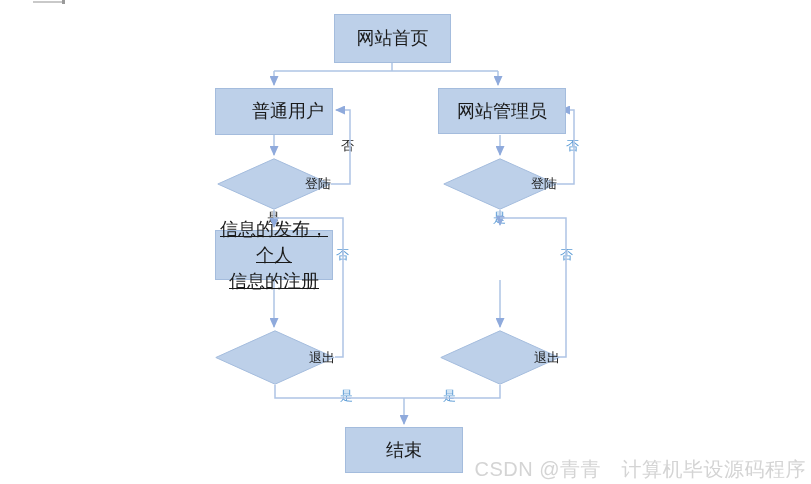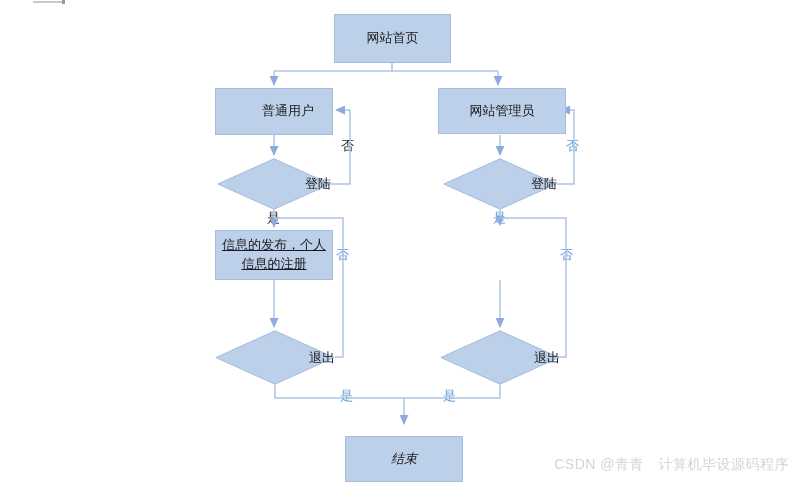--- a/index.html
+++ b/index.html
@@ -4,21 +4,21 @@
 <style>
   html,body{margin:0;padding:0;background:#fff;}
   body{font-family:"Liberation Sans","DejaVu Sans",sans-serif;}
   #stage{position:relative;width:811px;height:484px;background:#ffffff;overflow:hidden;}
 
   
   .rect-node{
     position:absolute;z-index:3;
     background:#bdd0e9;border:1px solid #a4bcdd;
     display:flex;align-items:center;justify-content:center;text-align:center;
-    font-size:13px;color:#1a1a1a;line-height:1.45;white-space:pre-line;
+    font-size:18px;color:#1a1a1a;line-height:1.45;white-space:pre-line;
     box-sizing:border-box;
   }
   
   .diamond-node{
     position:absolute;z-index:3;
     display:flex;align-items:center;justify-content:flex-end;text-align:center;
     font-size:13px;color:#1a1a1a;
   }
   .diamond-node svg{position:absolute;inset:0;width:100%;height:100%;}
   .diamond-node .lbl{position:relative;z-index:1;}
@@ -26,22 +26,22 @@
   
   #connectors{position:absolute;left:0;top:0;z-index:2;pointer-events:none;}
 
   
   .edge-label{position:absolute;z-index:1;font-size:13px;line-height:1;}
   .edge-label.dark{color:#1a1a1a;}
   .edge-label.blue{color:#5b9bd5;}
 
   
   .watermark{
-    position:absolute;right:22px;top:456px;z-index:1;
-    font-size:14px;color:#d4d4d4;letter-spacing:0.5px;
+    position:absolute;right:5px;top:456px;z-index:1;
+    font-size:20px;color:#d4d4d4;letter-spacing:0.5px;
   }
 
   
   .artifact-bar{position:absolute;left:33px;top:1px;width:29px;height:2px;background:#c9c9c9;z-index:1;}
   .artifact-tick{position:absolute;left:62px;top:0px;width:3px;height:4px;background:#9a9a9a;z-index:1;}
 </style>
 </head>
 <body>
 
 <div id="stage">
@@ -90,21 +90,21 @@
   <div class="rect-node" style="left:438px;top:88px;width:128px;height:46px;">
     <span>网站管理员</span>
   </div>
 
   <div class="rect-node" style="left:215px;top:230px;width:118px;height:50px;text-decoration:underline;">
     <span>信息的发布，个人
 信息的注册</span>
   </div>
 
 
-  <div class="rect-node" style="left:345px;top:436px;width:118px;height:46px;font-style:italic;">
+  <div class="rect-node" style="left:345px;top:427px;width:118px;height:46px;">
     <span>结束</span>
   </div>
 
   <div class="diamond-node" style="left:217px;top:158px;width:114px;height:52px;">
     <svg viewBox="0 0 114 52">
       <polygon points="57,0.8 113.2,26 57,51.2 0.8,26" fill="#bdd0e9" stroke="#a4bcdd" stroke-width="1"></polygon>
     </svg>
     <span class="lbl">登陆</span>
   </div>
 

